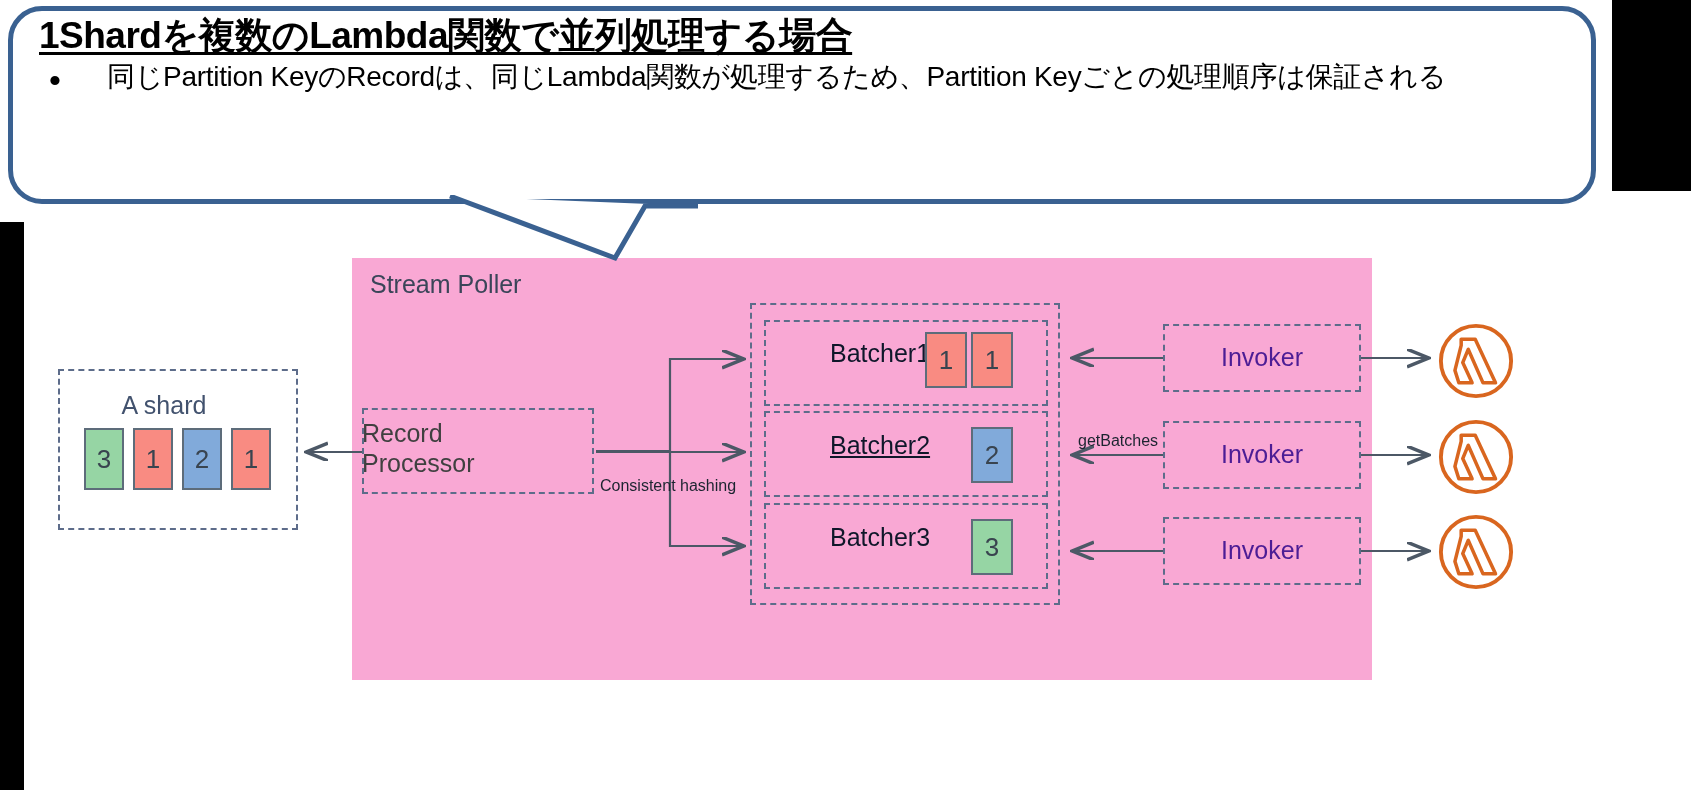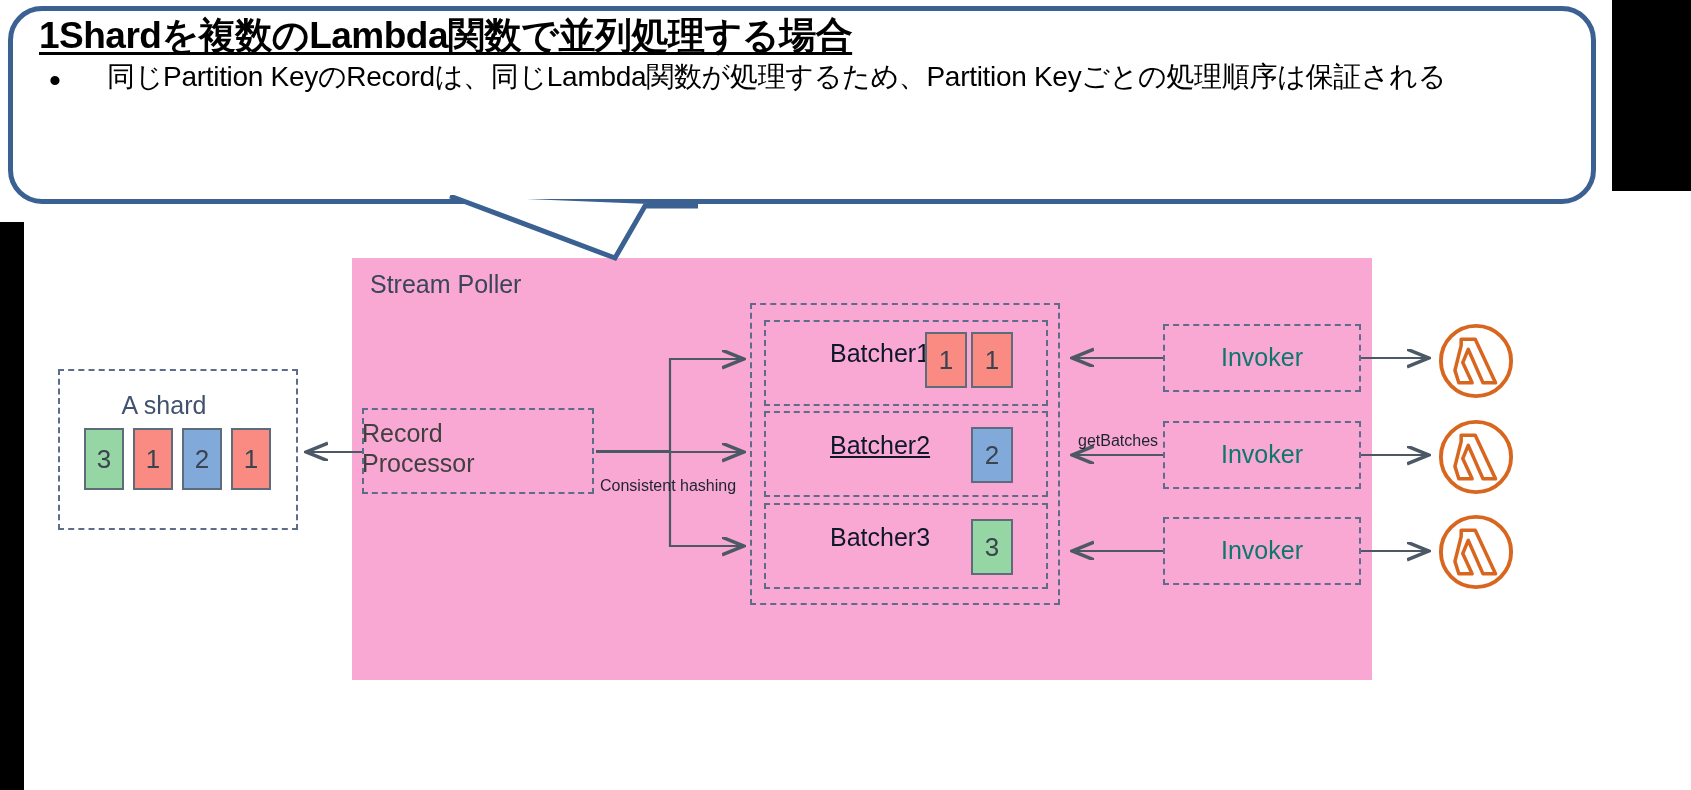--- a/index.html
+++ b/index.html
@@ -79,21 +79,21 @@
   .batcher-label{left:782px;font-size:25px;color:#0f172a;margin-left:48px;}
   #batcher1-label{top:339px;}
   #batcher2-label{top:431px;text-decoration:underline;}
   #batcher3-label{top:523px;}
 
   
   .invoker{width:198px;height:68px;left:1163px;}
   #invoker1{top:324px;}
   #invoker2{top:421px;}
   #invoker3{top:517px;}
-  .invoker-label{left:1163px;width:198px;text-align:center;font-size:25px;color:#0f766e;}
+  .invoker-label{left:1163px;width:198px;text-align:center;font-size:25px;color:#4c1d95;}
   #invoker1-label{top:343px;}
   #invoker2-label{top:440px;}
   #invoker3-label{top:536px;}
 
   
   .edge-label{
     position:absolute;font-size:16px;color:#1c2430;
     background:transparent;white-space:nowrap;
   }
   #lbl-hashing{left:600px;top:453px;margin-top:24px;}

